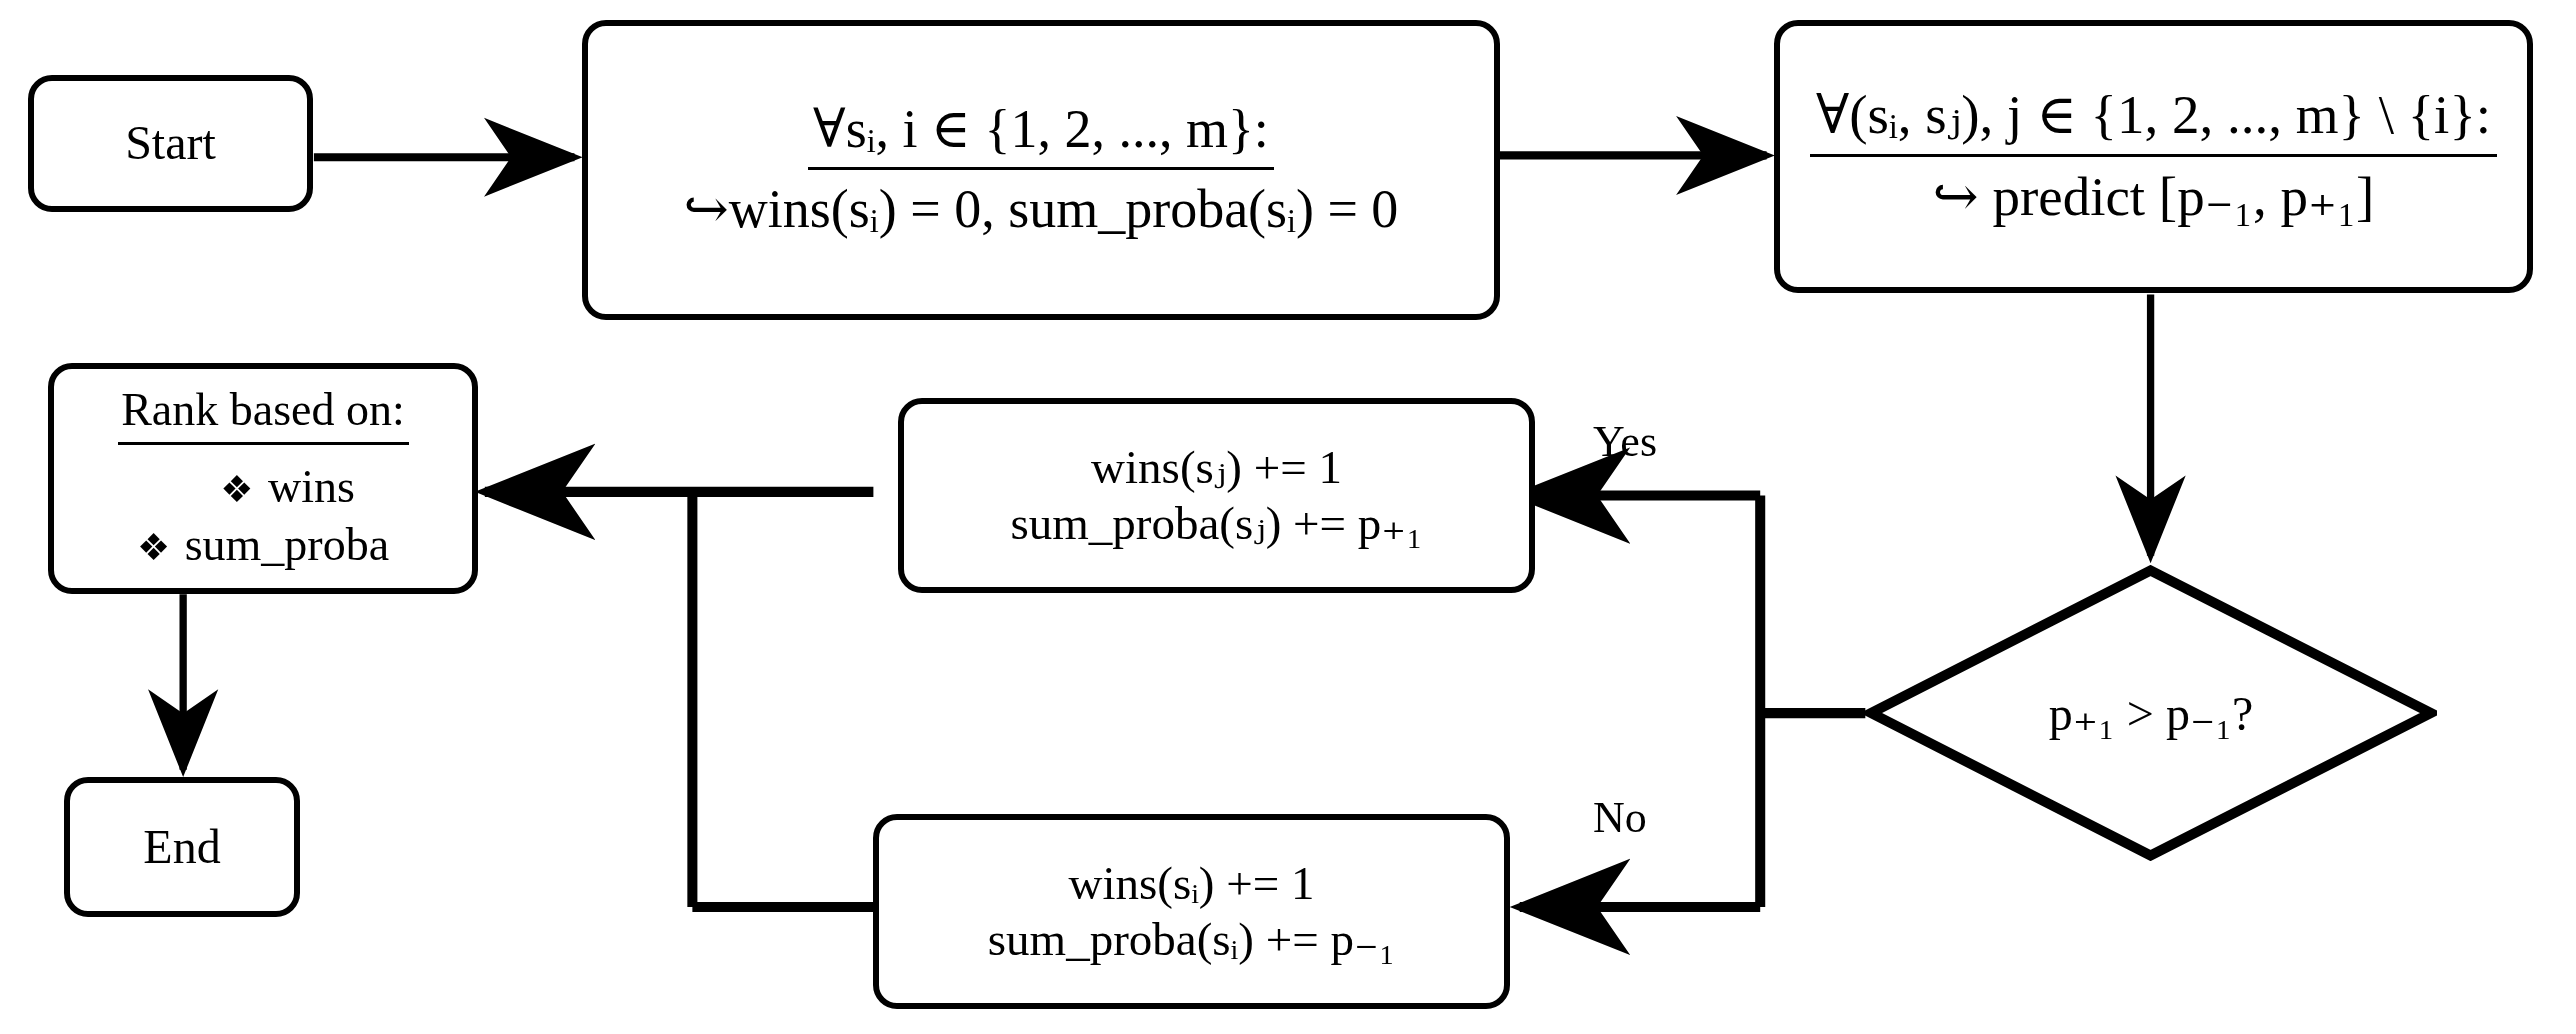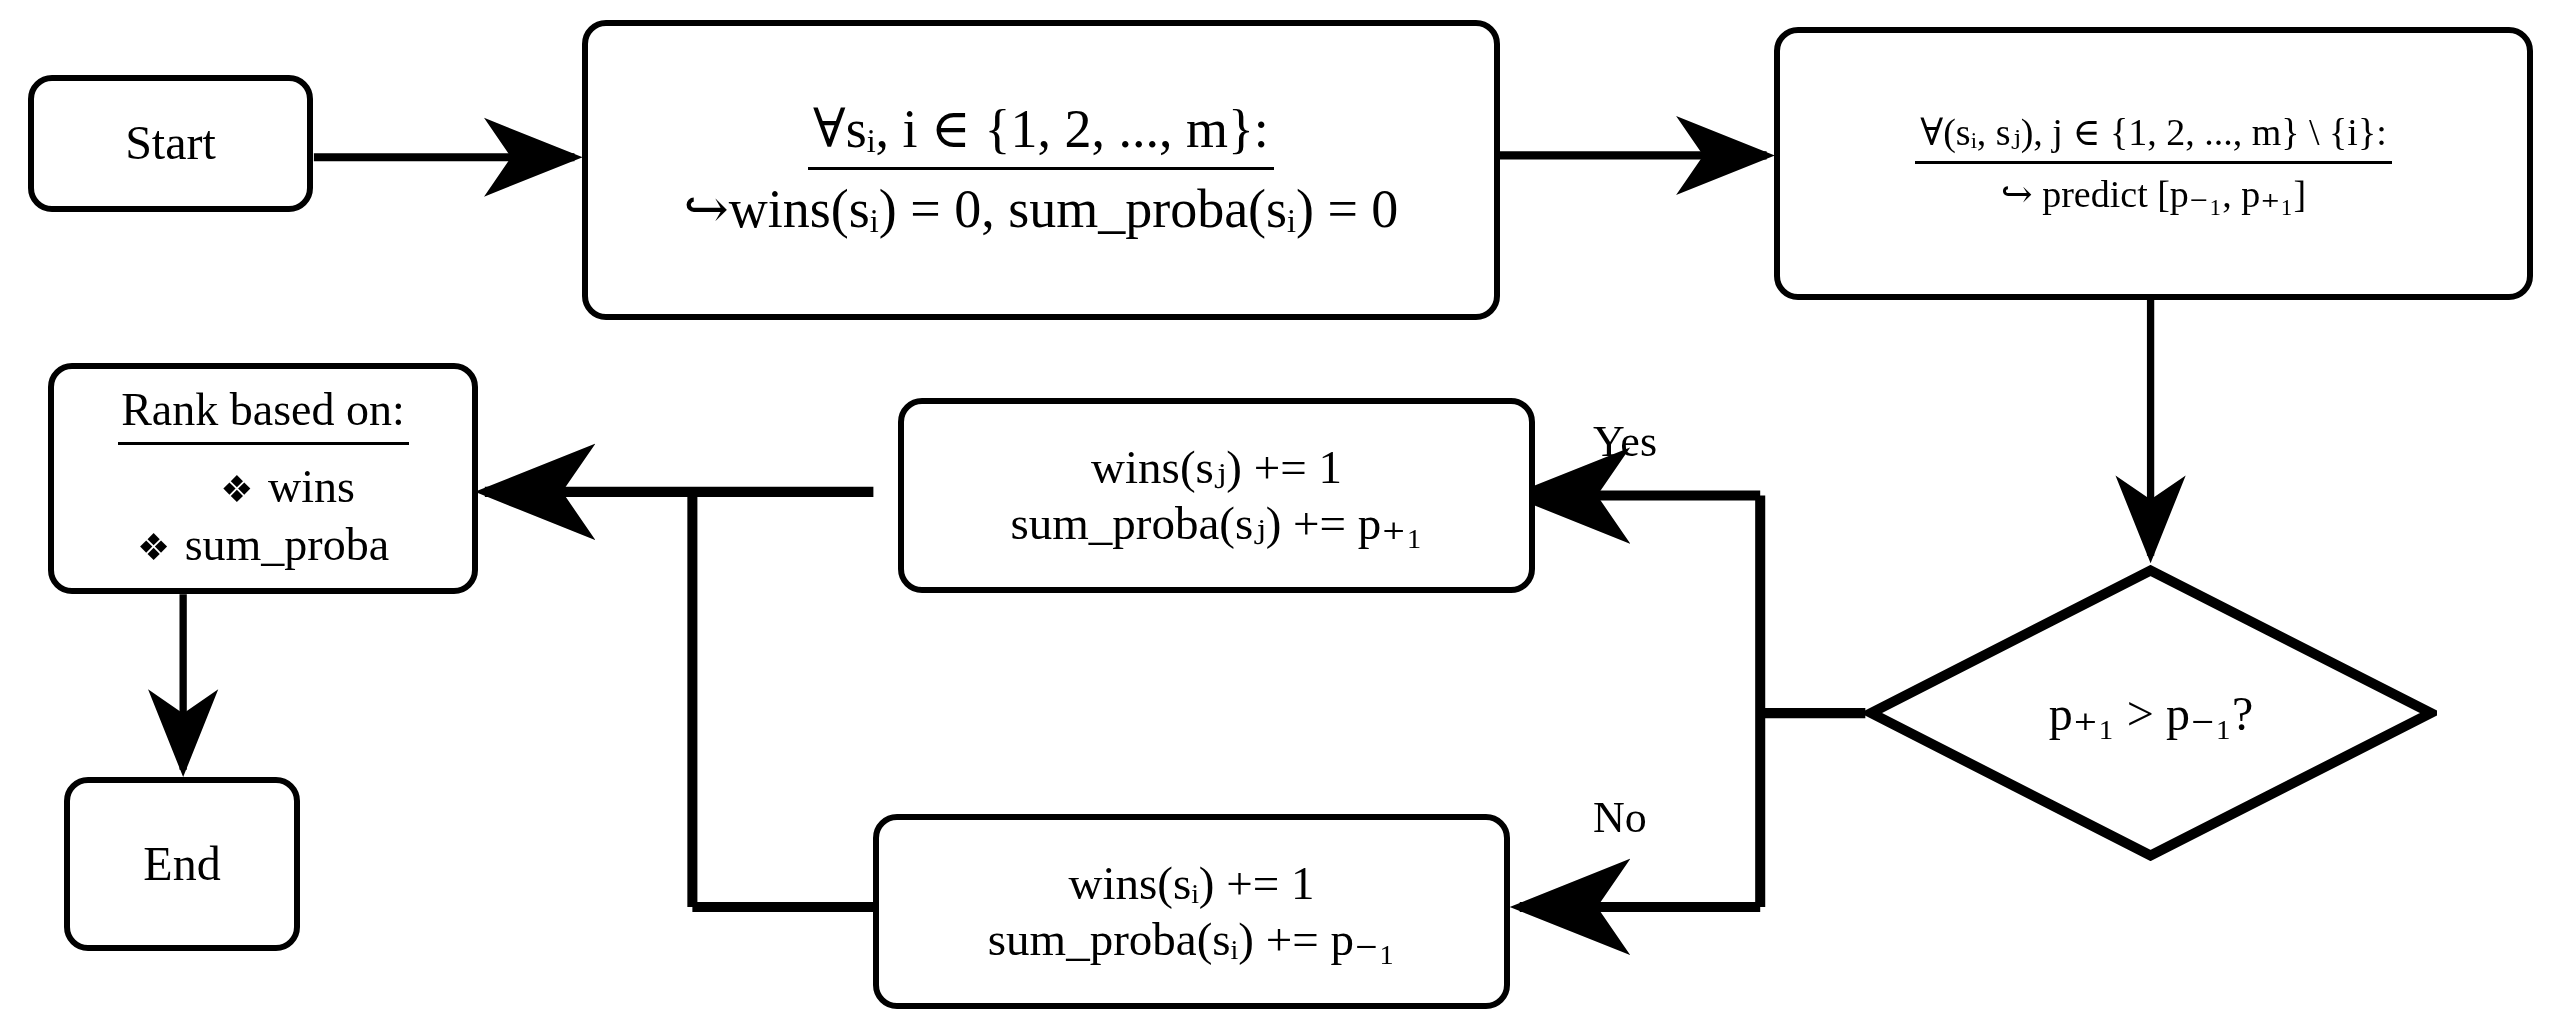--- a/index.html
+++ b/index.html
@@ -8,24 +8,24 @@
   #canvas{position:absolute;left:0;top:0;width:2576px;height:1034px;}
   svg.wires{position:absolute;left:0;top:0;width:2576px;height:1034px;pointer-events:none;}
 
   .node{position:absolute;box-sizing:border-box;border:6.4px solid #000;background:#fff;
         display:flex;flex-direction:column;align-items:center;justify-content:center;
         text-align:center;line-height:1.18;}
   .term{border-radius:24px;}
   .proc{border-radius:24px;}
 
   .t-start{left:28px;top:75px;width:285px;height:137px;font-size:48px;}
-  .t-end  {left:64px;top:777px;width:236px;height:174px;font-size:48px;}
+  .t-end  {left:64px;top:777px;width:236px;height:140px;font-size:48px;}
 
   .p-init {left:582px;top:20px;width:918px;height:300px;font-size:54px;}
-  .p-pred {left:1774px;top:27px;width:759px;height:273px;font-size:38px;}
+  .p-pred {left:1774px;top:20px;width:759px;height:273px;font-size:55px;}
   .p-rank {left:48px;top:363px;width:430px;height:231px;font-size:46px;align-items:center;}
   .p-winj {left:898px;top:398px;width:637px;height:195px;font-size:47px;}
   .p-wini {left:873px;top:814px;width:637px;height:195px;font-size:47px;}
 
   .line1, .line2{white-space:nowrap;}
   .ruled{border-bottom:3.7px solid #000;padding:0 5.5px 5.5px 5.5px;margin-bottom:8.2px;}
   .rank-title{border-bottom:3.7px solid #000;padding:0 3.7px 4.6px 3.7px;margin-bottom:12.8px;align-self:center;}
   .bullet-row{display:flex;align-items:baseline;justify-content:center;white-space:nowrap;margin:1.8px 0;}
   .bullet-row .bl{font-size:37px;margin-right:14.6px;line-height:1;}
   .r-wins{padding-left:49px;}

